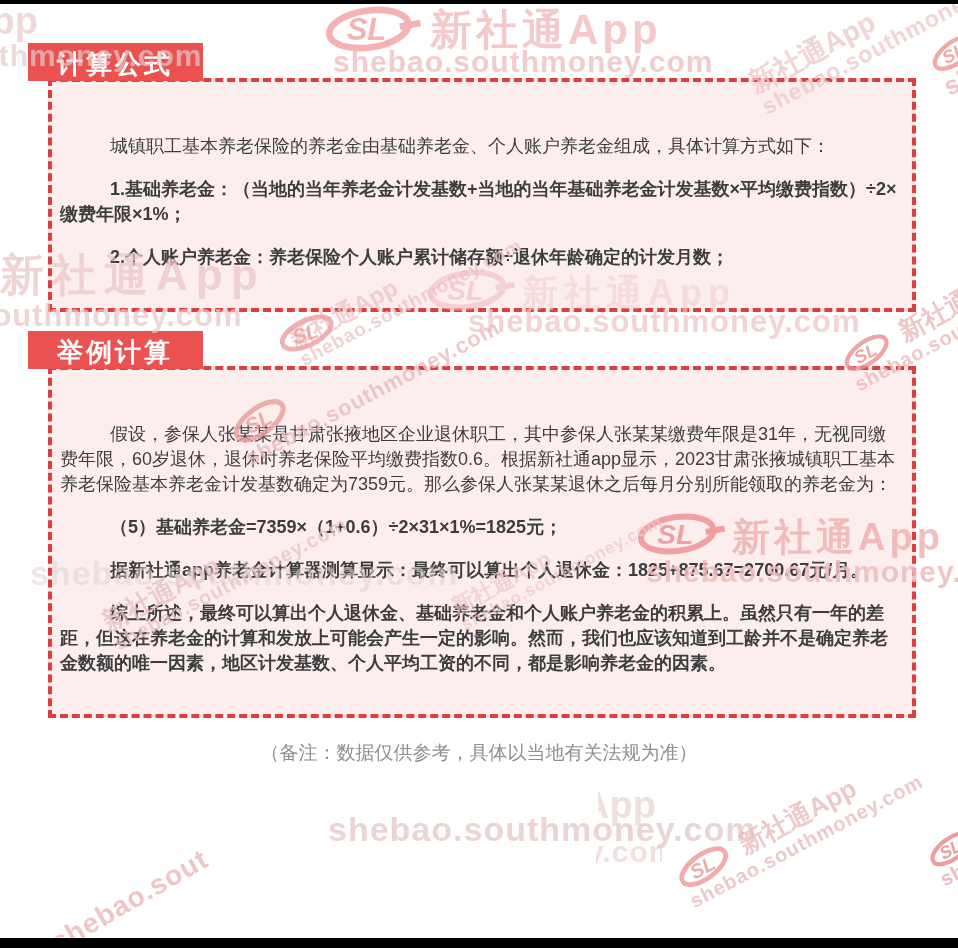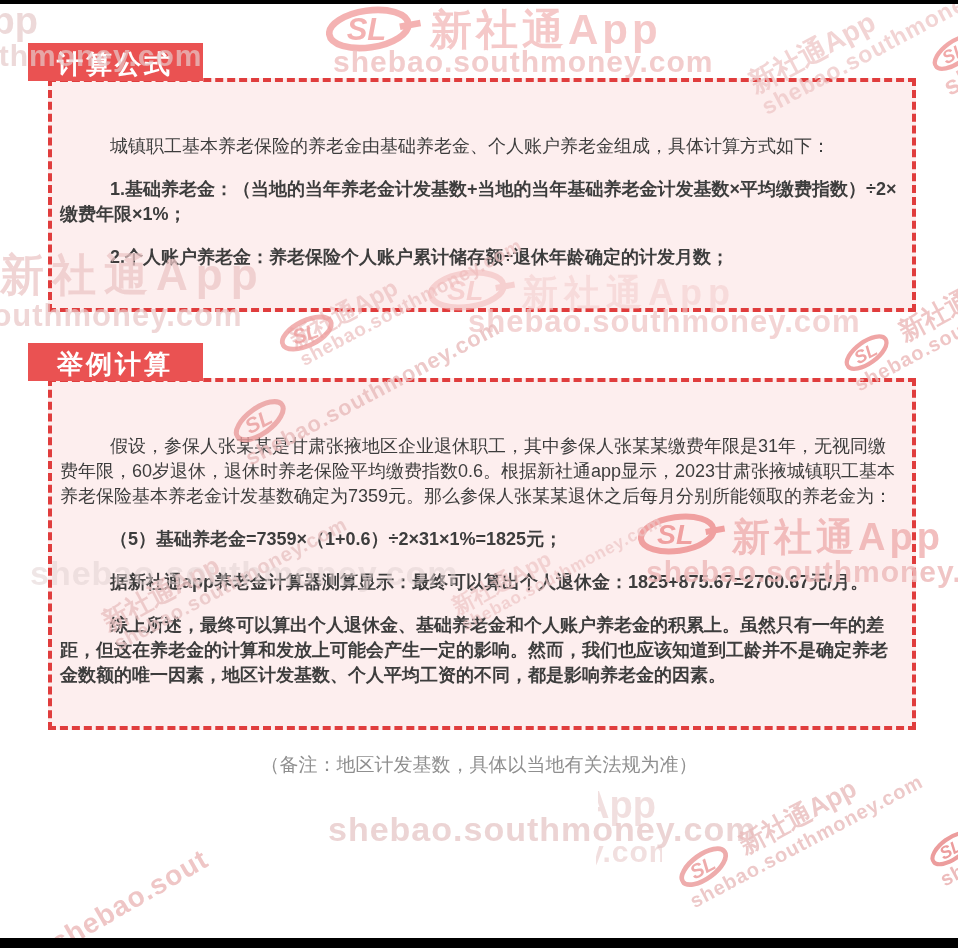--- a/index.html
+++ b/index.html
@@ -18,21 +18,21 @@
     font-family:"Liberation Sans","DejaVu Sans",sans-serif;
     color:var(--ink);
   }
   .bar{position:absolute;left:0;width:958px;background:#000;z-index:6;}
   .bar.top{top:0;height:4px;}
   .bar.bottom{bottom:0;height:10px;}
 
   .content{position:absolute;inset:0;z-index:2;padding-top:43px;}
 
   .panel{position:relative;padding-top:35px;}
-  .panel + .panel{margin-top:31px;}
+  .panel + .panel{margin-top:19px;}
   .panel-header{
     position:absolute;top:0;left:28px;z-index:3;
     width:175px;height:38px;
     background:var(--red-header);
     color:#fff;font-size:26px;font-weight:bold;letter-spacing:3px;
     padding:4px 0 0 29px;
   }
   .panel-box{
     margin:0 42px 0 48px;
     border:4px dashed var(--red-dash);
@@ -238,17 +238,17 @@
   <section class="panel">
     <div class="panel-header">举例计算</div>
     <div class="panel-box">
       <p>假设，参保人张某某是甘肃张掖地区企业退休职工，其中参保人张某某缴费年限是31年，无视同缴费年限，60岁退休，退休时养老保险平均缴费指数0.6。根据新社通app显示，2023甘肃张掖城镇职工基本养老保险基本养老金计发基数确定为7359元。那么参保人张某某退休之后每月分别所能领取的养老金为：</p>
       <p>（5）基础养老金=7359×（1+0.6）÷2×31×1%=1825元；</p>
       <p>据新社通app养老金计算器测算显示：最终可以算出个人退休金：1825+875.67=2700.67元/月。</p>
       <p>综上所述，最终可以算出个人退休金、基础养老金和个人账户养老金的积累上。虽然只有一年的差距，但这在养老金的计算和发放上可能会产生一定的影响。然而，我们也应该知道到工龄并不是确定养老金数额的唯一因素，地区计发基数、个人平均工资的不同，都是影响养老金的因素。</p>
     </div>
   </section>
 
-  <div class="footer-note">（备注：地区计发基数，具体以当地有关法规为准）</div>
+  <div class="footer-note">（备注：数据仅供参考，具体以当地有关法规为准）</div>
 
 </div>
 
 <div class="bar bottom"></div>
 
 </body></html>

